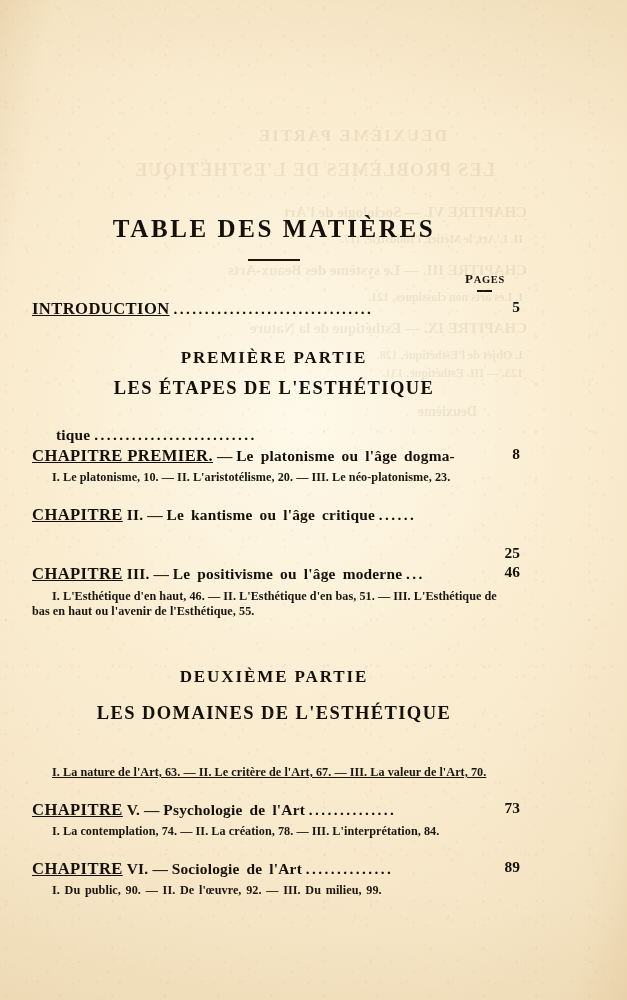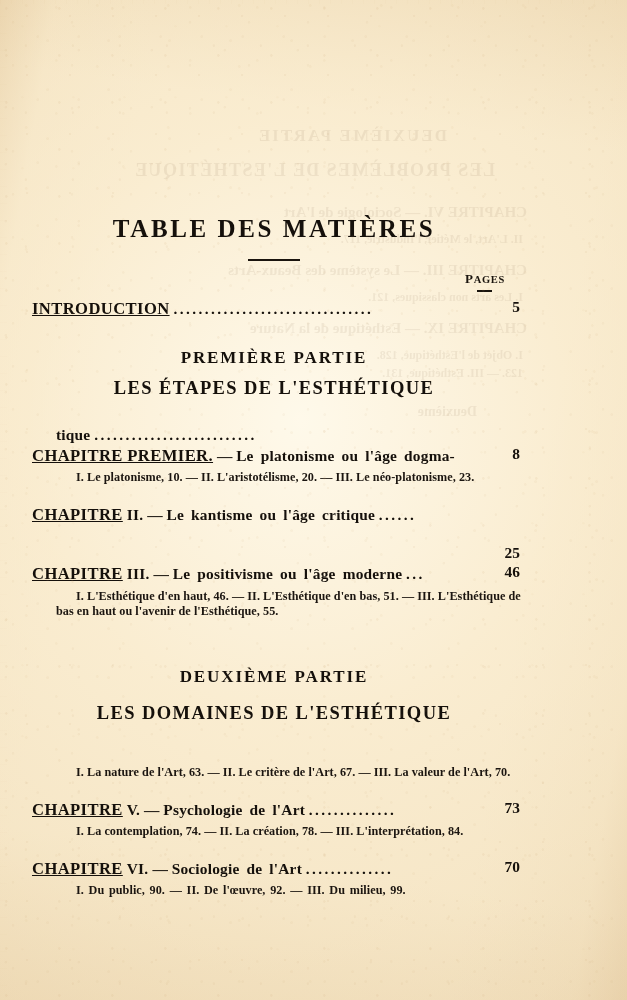--- a/index.html
+++ b/index.html
@@ -186,21 +186,20 @@
   .sub {
     position: absolute;
     left: 0;
     width: 468px;
     font-size: 12.2px;
     font-weight: 700;
     line-height: 14.6px;
     color: #1b1510;
     letter-spacing: 0.05px;
     text-indent: 20px;
-    margin-left: 24px;
   }
   .sub.loose { word-spacing: 1.6px; }
 
   
   .part {
     position: absolute;
     left: 0;
     width: 484px;
     text-align: center;
     font-weight: 700;
@@ -287,21 +286,21 @@
         <span class="chap-title wide">Le positivisme ou l'âge moderne</span>
         <span class="leader">...</span>
       </span>
       <span class="pagenum" style="top:0;">46</span>
     </div>
     <div class="sub" style="top:589px;">I. L'Esthétique d'en haut, 46. — II. L'Esthétique d'en bas, 51. — III. L'Esthétique de bas en haut ou l'avenir de l'Esthétique, 55.</div>
 
     <div class="part part-num" style="top:667px;">DEUXIÈME PARTIE</div>
     <div class="part part-name" style="top:703px;">LES DOMAINES DE L'ESTHÉTIQUE</div>
 
-    <div class="sub" style="top:765px;">I. La nature de l'Art, 63. — II. Le critère de l'Art, 67. — III. La valeur de l'Art, 70.</div>
+    <div class="sub" style="top:765px;text-decoration:underline;">I. La nature de l'Art, 63. — II. Le critère de l'Art, 67. — III. La valeur de l'Art, 70.</div>
 
     <div class="entry" style="top:799px;">
       <span class="entry-line">
         <span class="chap-label">CHAPITRE</span>
         <span class="roman">V.</span>
         <span class="dash">—</span>
         <span class="chap-title wide">Psychologie de l'Art</span>
         <span class="leader">..............</span>
       </span>
       <span class="pagenum" style="top:0;">73</span>
@@ -309,21 +308,21 @@
     <div class="sub" style="top:824px;">I. La contemplation, 74. — II. La création, 78. — III. L'interprétation, 84.</div>
 
     <div class="entry" style="top:858px;">
       <span class="entry-line">
         <span class="chap-label">CHAPITRE</span>
         <span class="roman">VI.</span>
         <span class="dash">—</span>
         <span class="chap-title wide">Sociologie de l'Art</span>
         <span class="leader">..............</span>
       </span>
-      <span class="pagenum" style="top:0;">70</span>
+      <span class="pagenum" style="top:0;">89</span>
     </div>
     <div class="sub loose" style="top:883px;">I. Du public, 90. — II. De l'œuvre, 92. — III. Du milieu, 99.</div>
 
   </div>
 
   <div class="grain"></div>
   <div class="fleck"></div>
 </div>
 
 </body></html>

